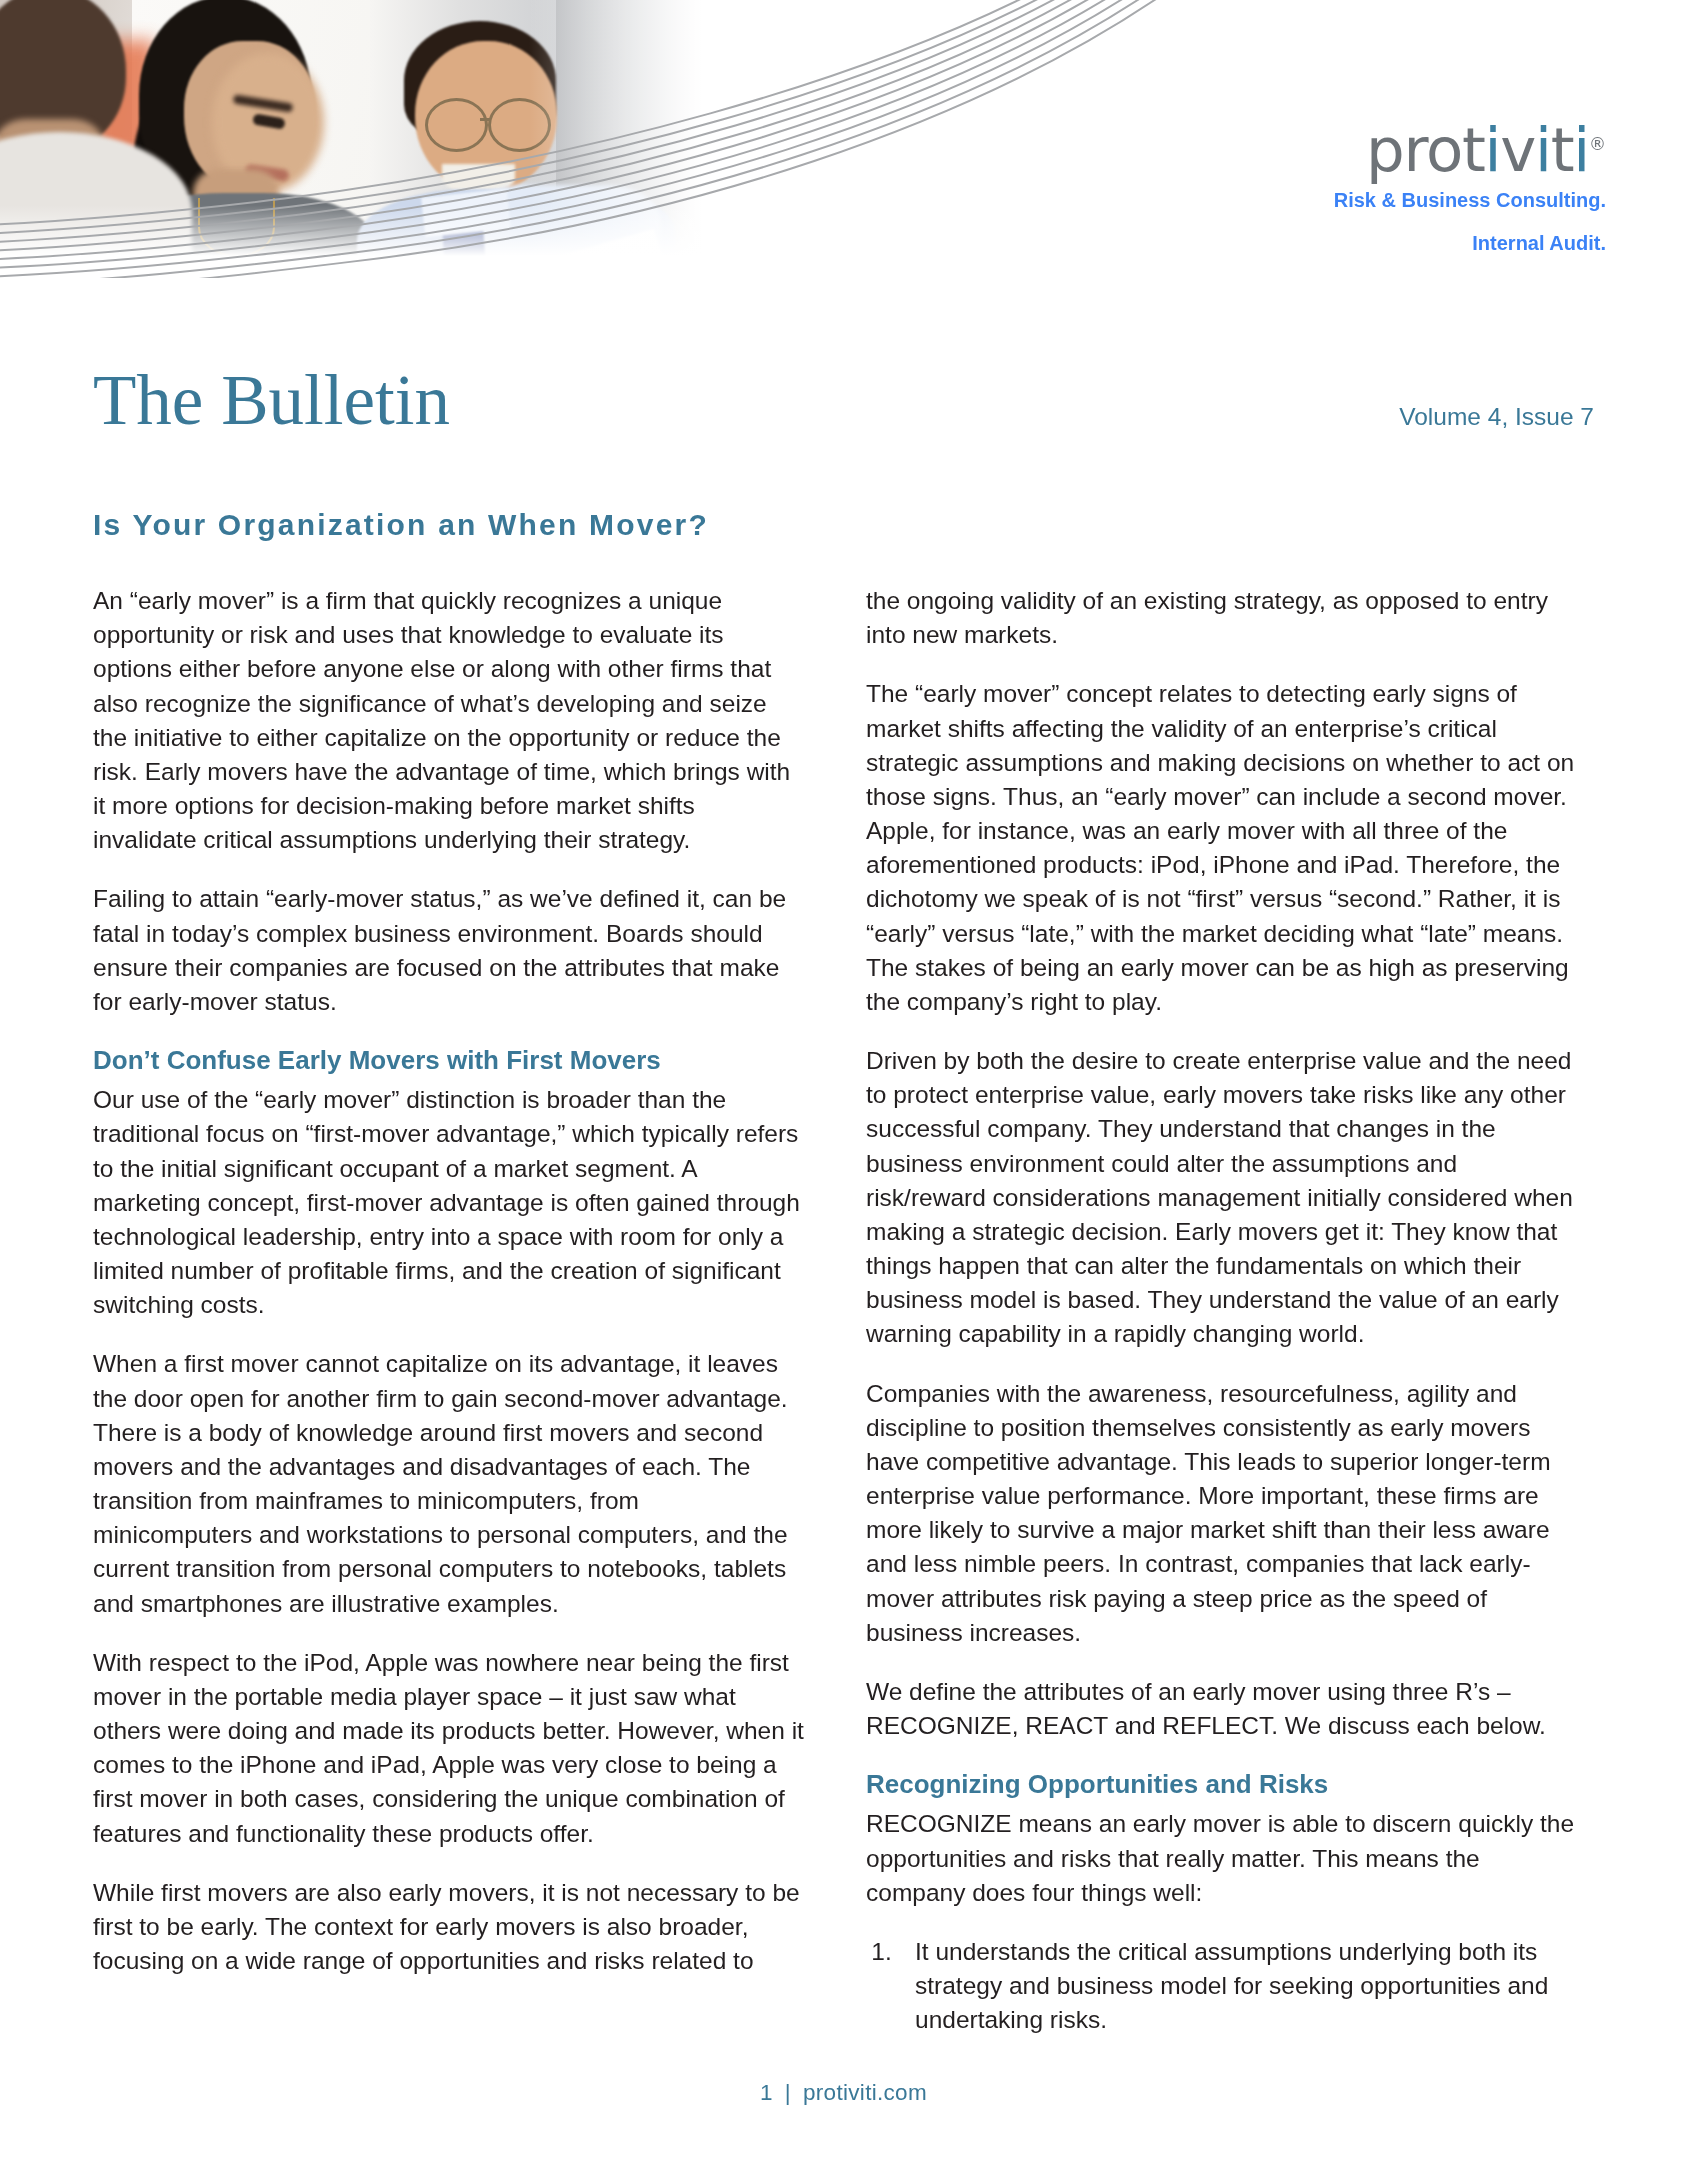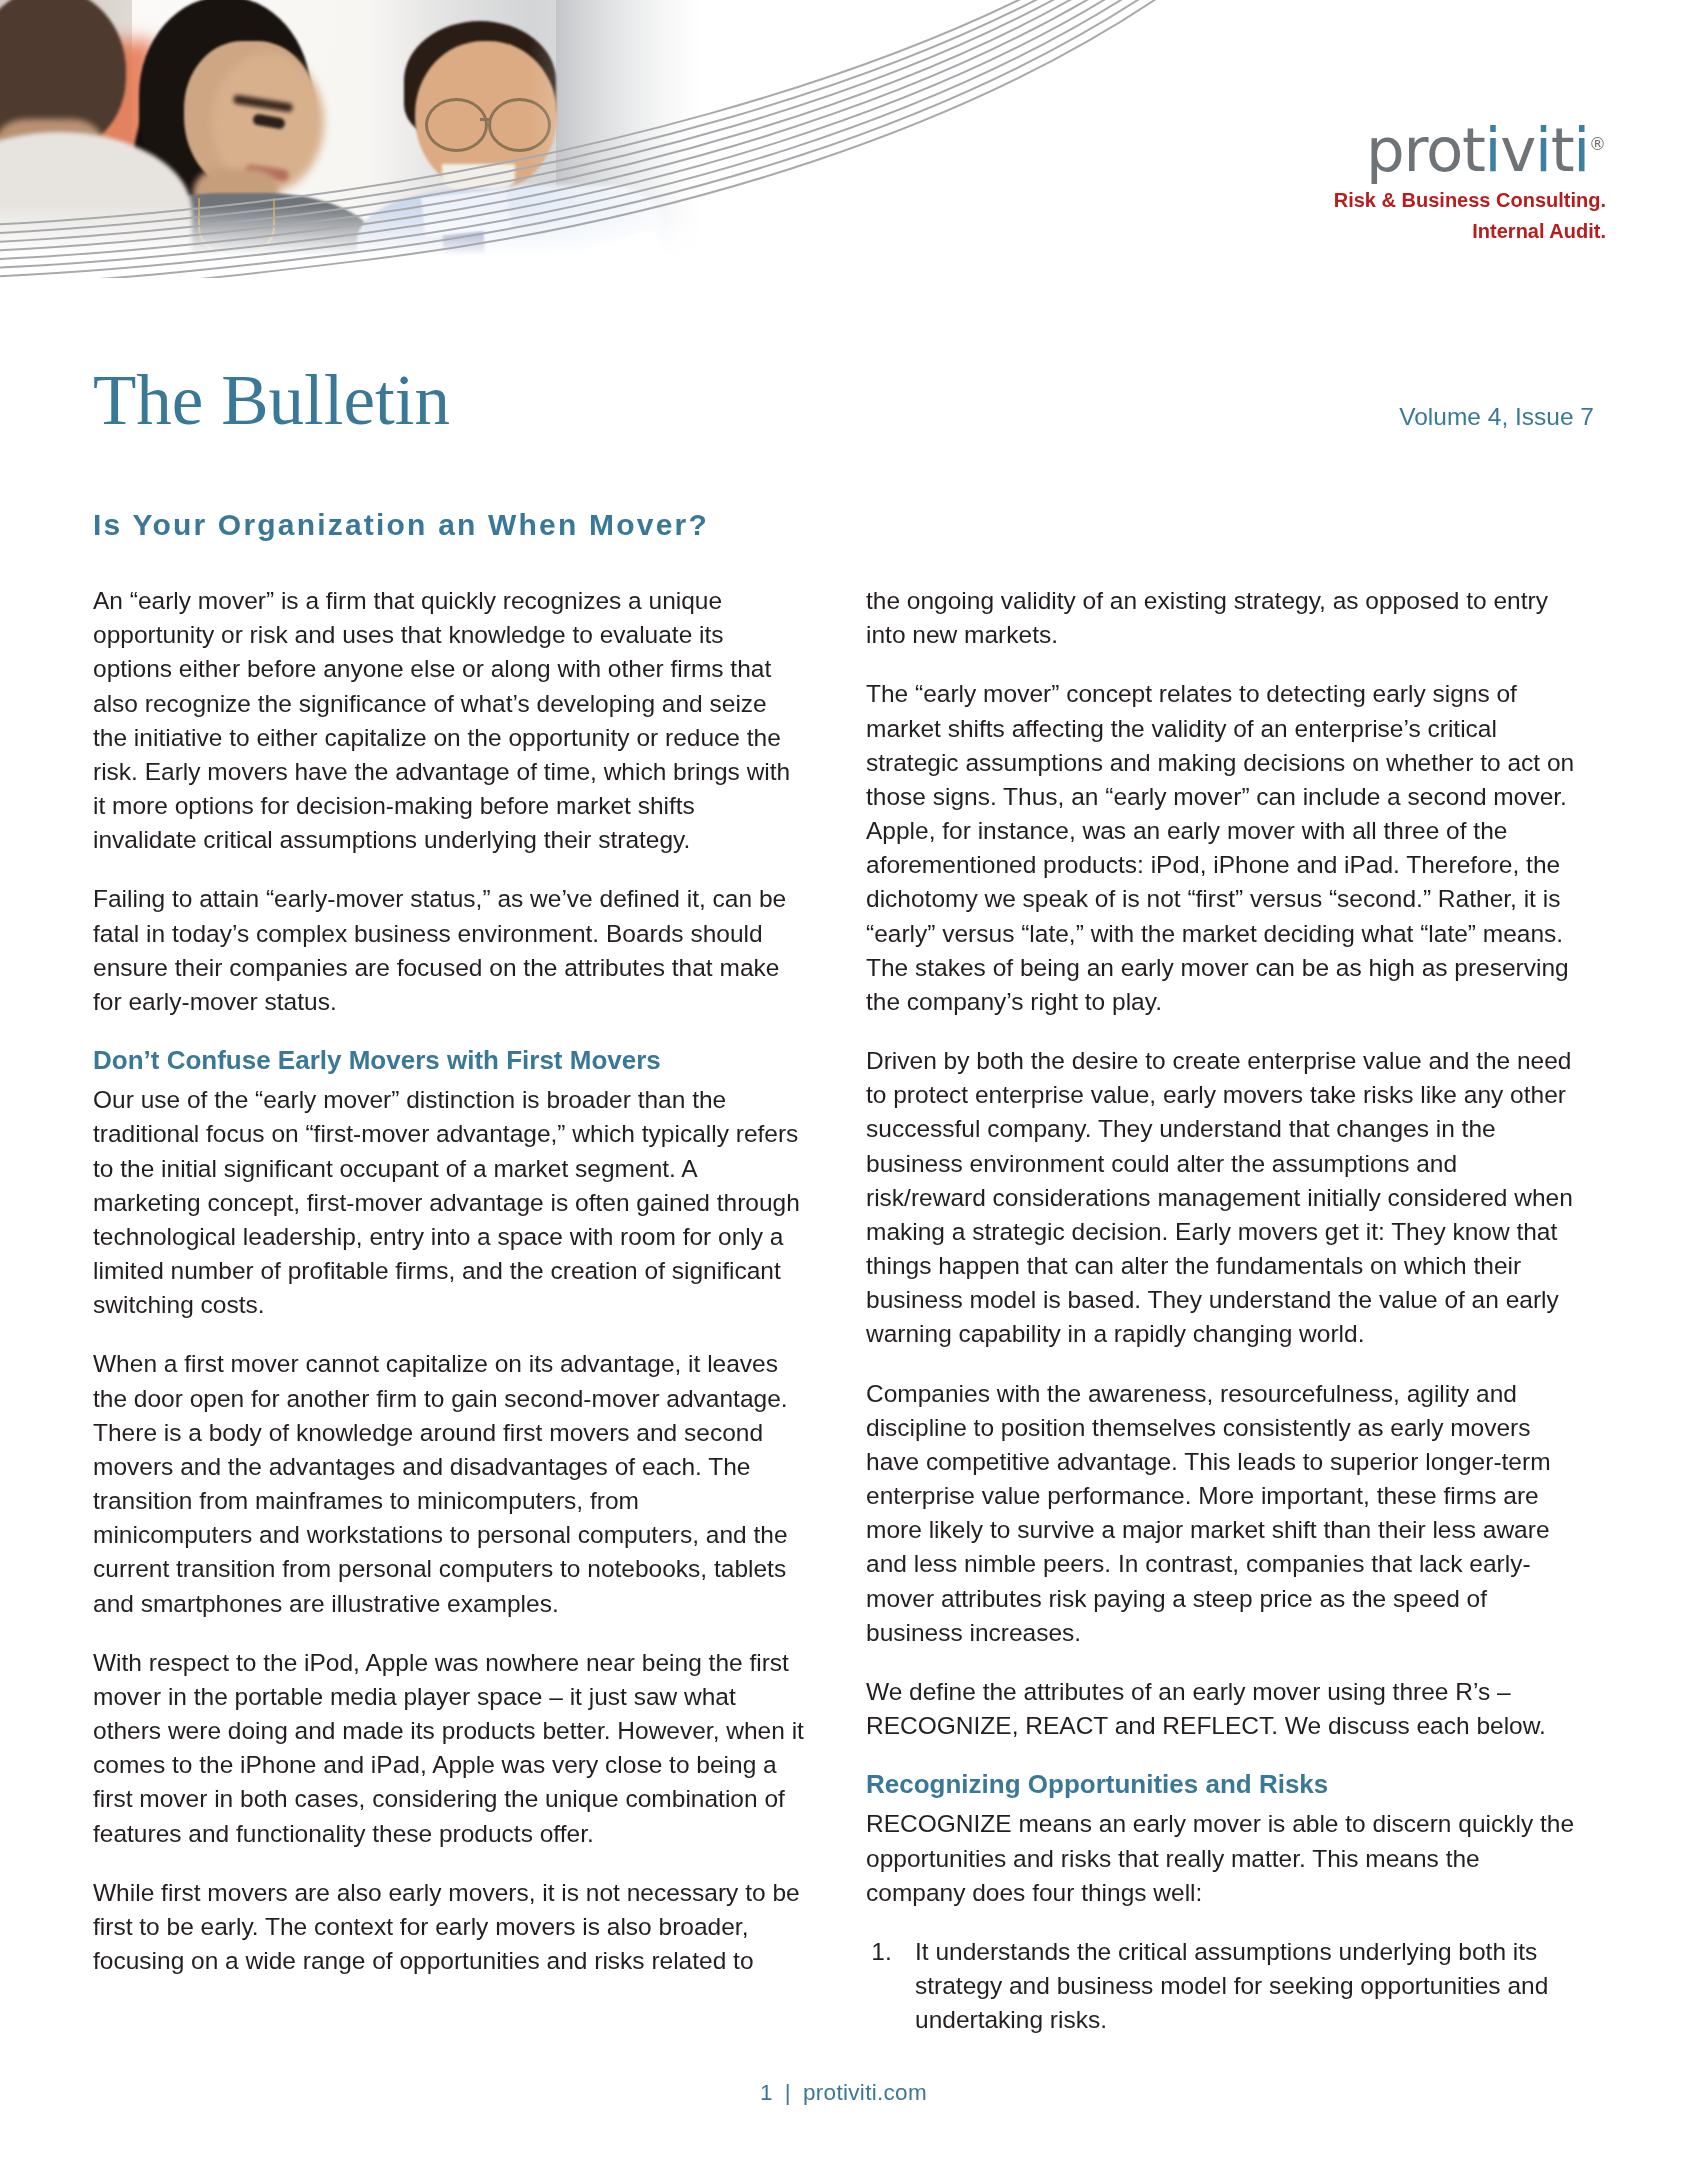--- a/index.html
+++ b/index.html
@@ -123,21 +123,21 @@
   .logo-reg {
     font-size: 17px;
     vertical-align: super;
     color: #6e7378;
     letter-spacing: 0;
   }
   .logo-tag {
     font-family: "Liberation Sans", sans-serif;
     font-size: 20px;
     font-weight: 700;
-    color: #b91c1c;
+    color: #3b82f6;
     line-height: 1.34;
     margin-top: 6.6px;
     white-space: nowrap;
   }
 
   
   .title-row {
     position: absolute;
     top: 365px;
     left: 93px;
@@ -297,21 +297,21 @@
       <path d="M1710,-10 C1432,168 1008,312 502,372 C322,394 148,412 -20,418"></path>
       <path d="M1735,-10 C1454,176 1026,324 514,384 C334,406 156,425 -20,431"></path>
       <path d="M1760,-10 C1476,184 1044,336 526,396 C346,418 164,438 -20,444"></path>
     </g>
   </svg>
 </div>
 
 <div class="logo-block">
   <div class="logo-word"><span>prot</span><span class="accent">i</span><span>v</span><span class="accent">i</span><span>t</span><span class="accent">i</span><span class="logo-reg">®</span></div>
   <div class="logo-tag">Risk &amp; Business Consulting.</div>
-  <div class="logo-tag" style="margin-top:5px;">Internal Audit.</div>
+  <div class="logo-tag" style="margin-top:17px;">Internal Audit.</div>
 </div>
 
 <div class="title-row">
   <div class="bulletin-title">The Bulletin</div>
   <div class="volume-label">Volume 4, Issue 7</div>
 </div>
 
 <div class="article-heading">Is Your Organization an When Mover?</div>
 
 <div class="columns">

